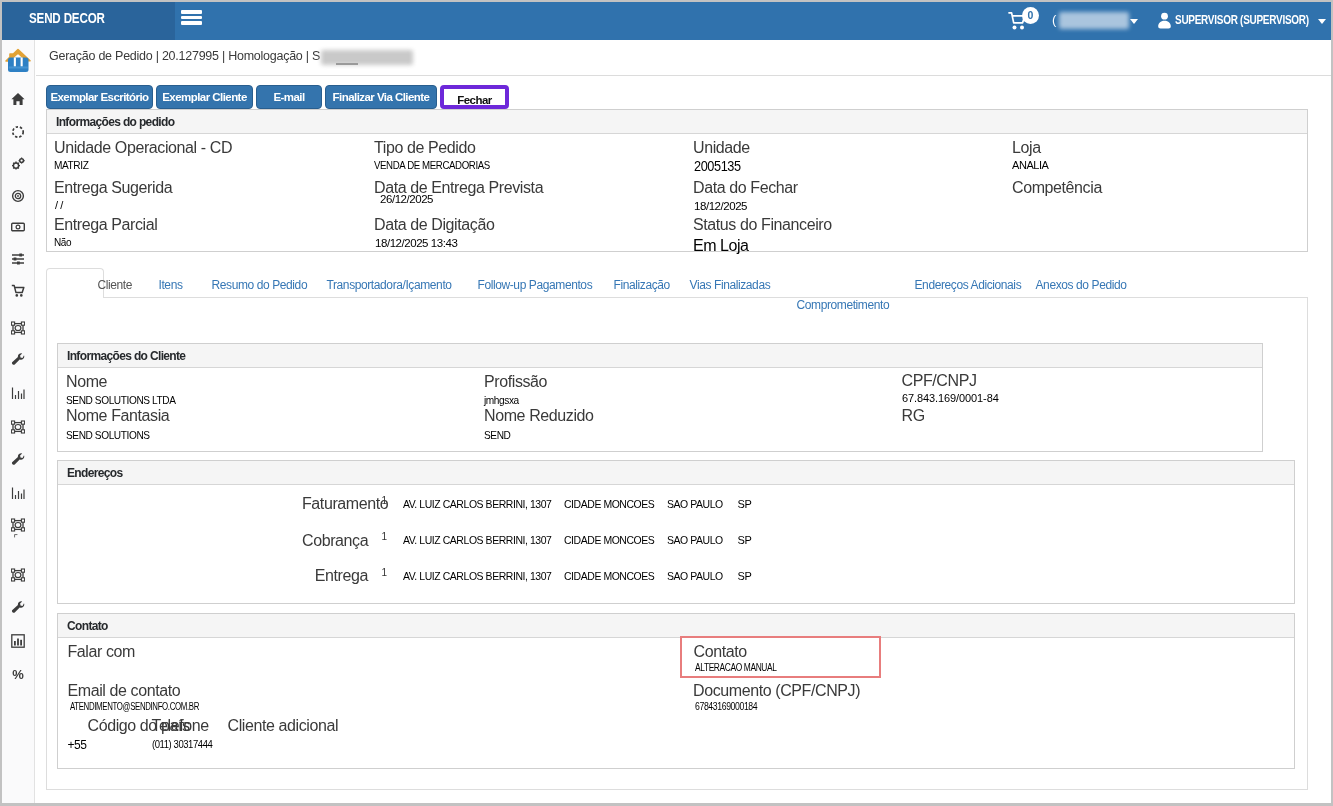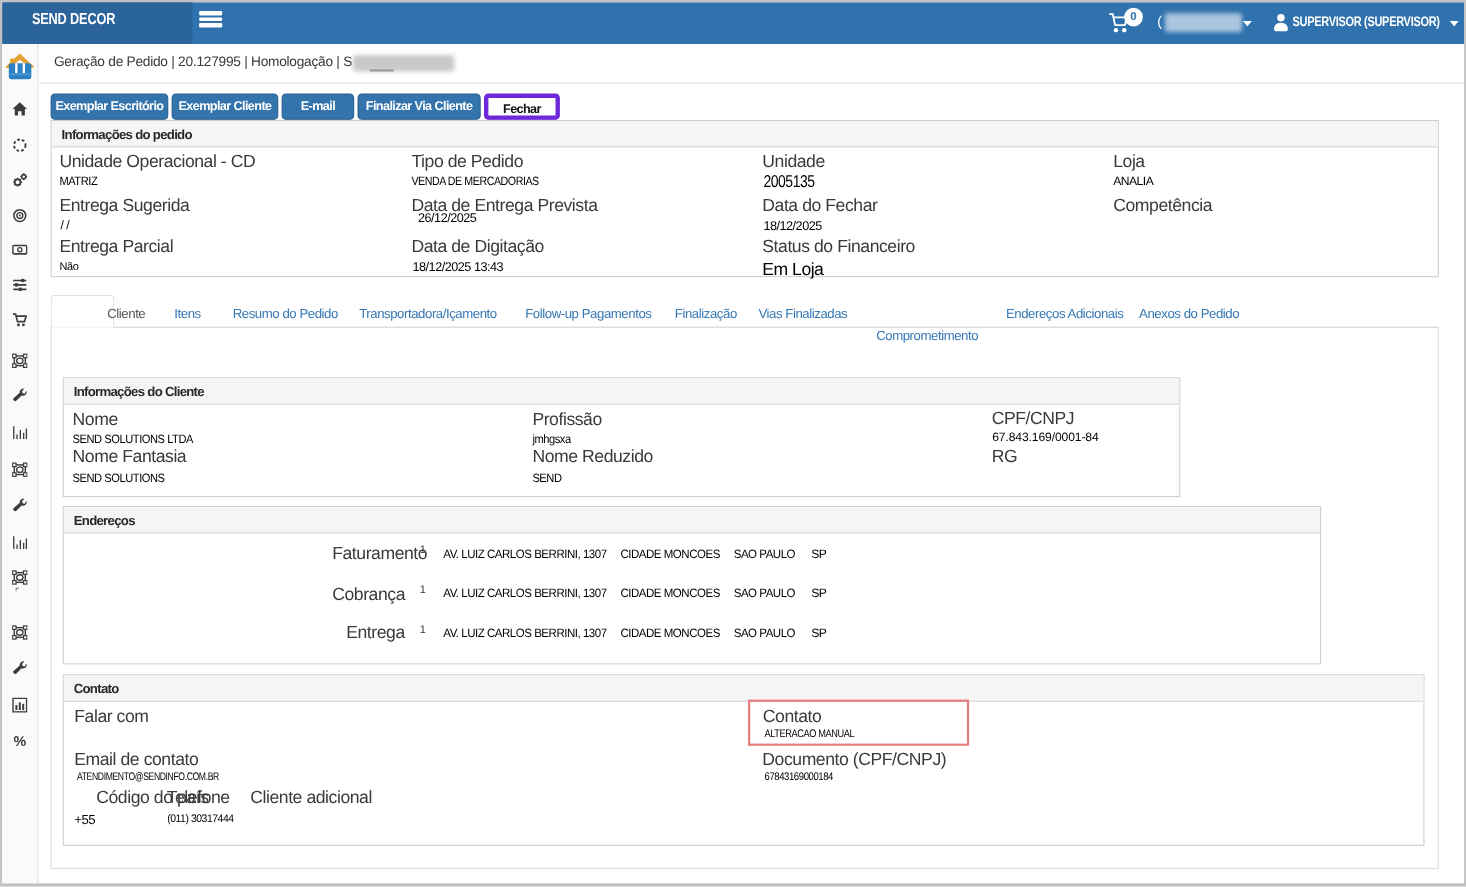--- a/index.html
+++ b/index.html
@@ -247,40 +247,40 @@
   <div class="abs tab" style="left:116.5px; top:277px;">Itens</div>
   <div class="abs tab" style="left:169.5px; top:277px;">Resumo do Pedido</div>
   <div class="abs tab" style="left:284.5px; top:277px;">Transportadora/Içamento</div>
   <div class="abs tab" style="left:435.5px; top:277px;">Follow-up Pagamentos</div>
   <div class="abs tab" style="left:571.5px; top:277px;">Finalização</div>
   <div class="abs tab" style="left:647.5px; top:277px;">Vias Finalizadas</div>
   <div class="abs tab" style="left:754.5px; top:285px;margin-top:12px;">Comprometimento</div>
   <div class="abs tab" style="left:872.5px; top:277px;">Endereços Adicionais</div>
   <div class="abs tab" style="left:993.5px; top:277px;">Anexos do Pedido</div>
 
-  <div class="panel" style="left:55px; top:341px; width:1016px; height:109px;">
+  <div class="panel" style="left:55px; top:341px; width:1206px; height:109px;">
     <div class="phead">
         <span class="hdr">Informações do Cliente</span>
       </div>
   </div>
   <div id="p2content">
     <div class="abs lbl" style="left:64px;  top:372px;">Nome</div>
     <div class="abs lbl" style="left:482px; top:372px;">Profissão</div>
     <div class="abs lbl" style="left:899.5px; top:371px;">CPF/CNPJ</div>
     <div class="abs val sx92" style="left:64px;  top:393px;">SEND SOLUTIONS LTDA</div>
     <div class="abs val sx92" style="left:482px; top:393px;">jmhgsxa</div>
     <div class="abs val" style="left:900px; top:391px; letter-spacing:-0.1px;">67.843.169/0001-84</div>
     <div class="abs lbl" style="left:64px;  top:406px;">Nome Fantasia</div>
     <div class="abs lbl" style="left:482px; top:406px;">Nome Reduzido</div>
     <div class="abs lbl" style="left:899.5px; top:406px;">RG</div>
     <div class="abs val sx92" style="left:64px;  top:427.5px;">SEND SOLUTIONS</div>
     <div class="abs val sx92" style="left:482px; top:427.5px;">SEND</div>
   </div>
 
-  <div class="panel" style="left:55px; top:458px; width:1144px; height:144px;">
+  <div class="panel" style="left:55px; top:458px; width:1238px; height:144px;">
     <div class="phead">
         <span class="hdr">Endereços</span>
       </div>
   </div>
   <div id="p3content">
     <div class="abs lbl" style="left:300px; top:494px; width:66px; text-align:right;">Faturamento</div>
     <div class="abs sm" style="left:379.5px; top:494px; color:#333;">1</div>
     <div class="abs val sx95" style="left:401px; top:497px;">AV. LUIZ CARLOS BERRINI, 1307</div>
     <div class="abs val sx95" style="left:562px; top:497px;">CIDADE MONCOES</div>
     <div class="abs val sx95" style="left:665px; top:497px;">SAO PAULO</div>

